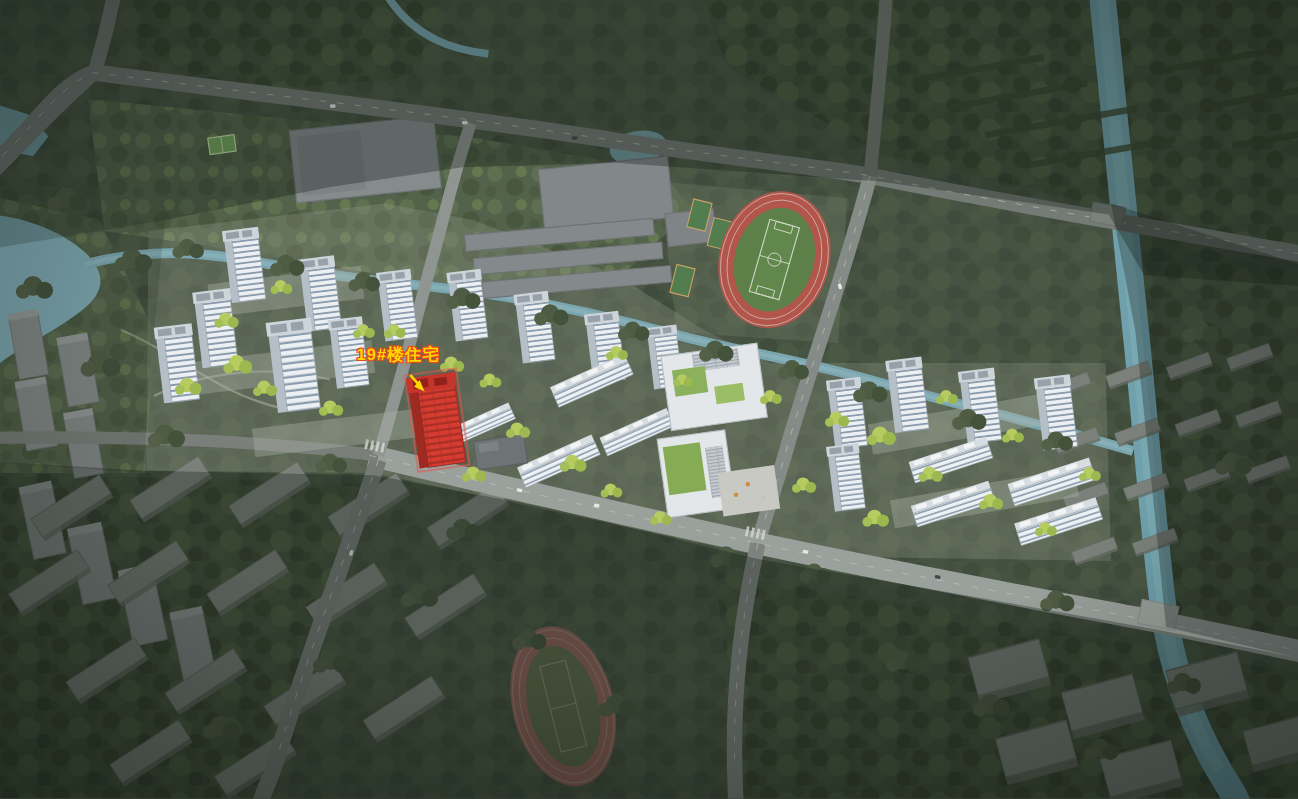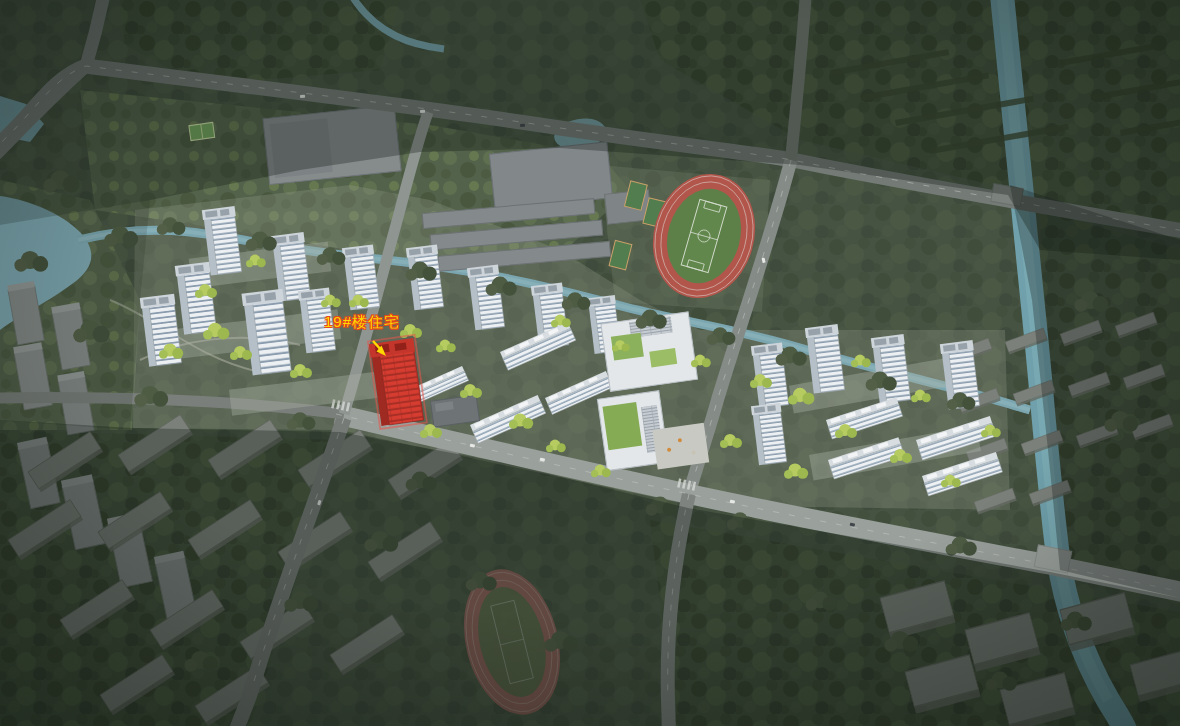--- a/index.html
+++ b/index.html
@@ -1,19 +1,19 @@
 <!DOCTYPE html>
 <html><head>
 <meta charset="utf-8">
 <style>
   html,body{margin:0;padding:0;background:#222;}
   .stage{position:relative;width:1180px;height:726px;overflow:hidden;
          font-family:"Liberation Sans",sans-serif;background:#4c574a;}
   .stage svg{position:absolute;left:0;top:0;}
-  .anno{position:absolute;left:324px;top:313px;font-size:15px;font-weight:normal;
+  .anno{position:absolute;left:324px;top:313px;font-size:15px;font-weight:bold;
         letter-spacing:1px;color:#ffd800;white-space:nowrap;z-index:5;
         text-shadow:-1px -1px 0 #e8491d,1px -1px 0 #e8491d,-1px 1px 0 #e8491d,
                     1px 1px 0 #e8491d,0 1px 0 #e8491d,0 -1px 0 #e8491d;}
 </style>
 </head>
 <body>
 
 <div class="stage">
 <svg width="1180" height="726" viewBox="0 0 1180 726">
 <defs>

